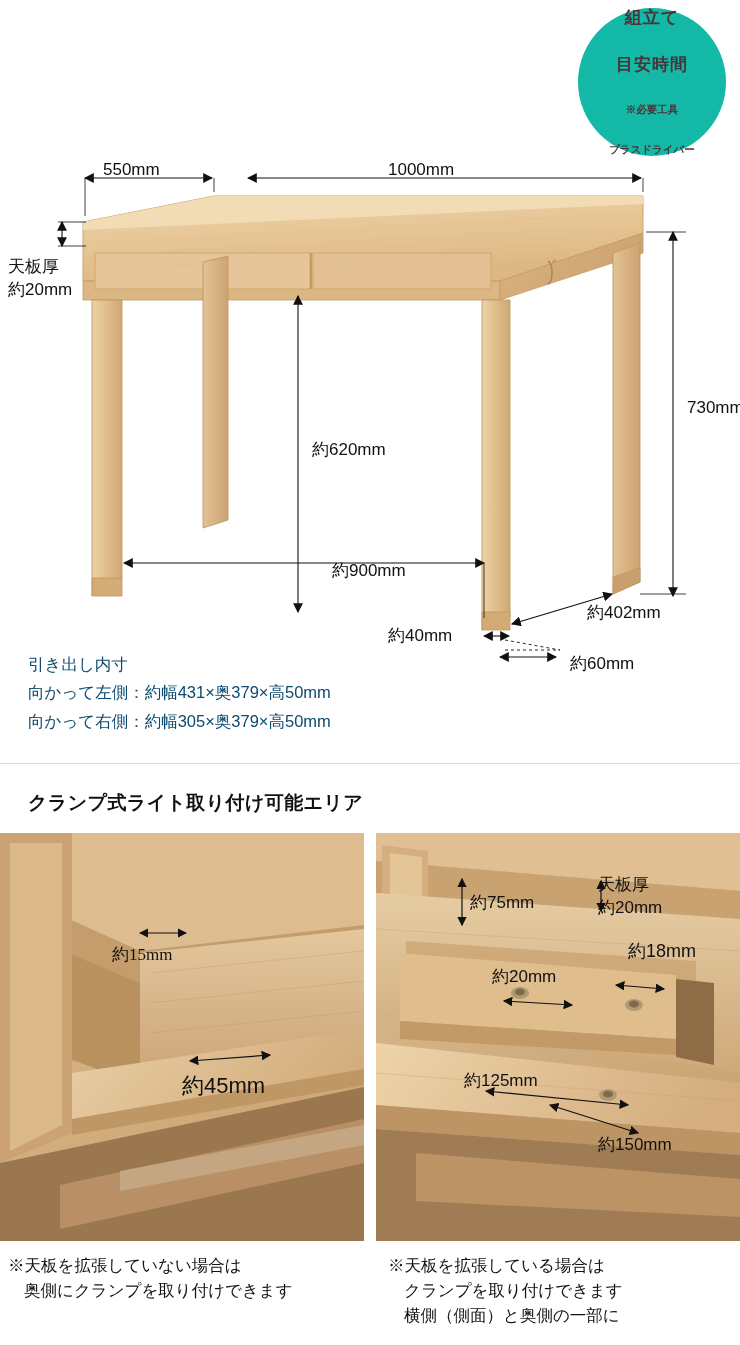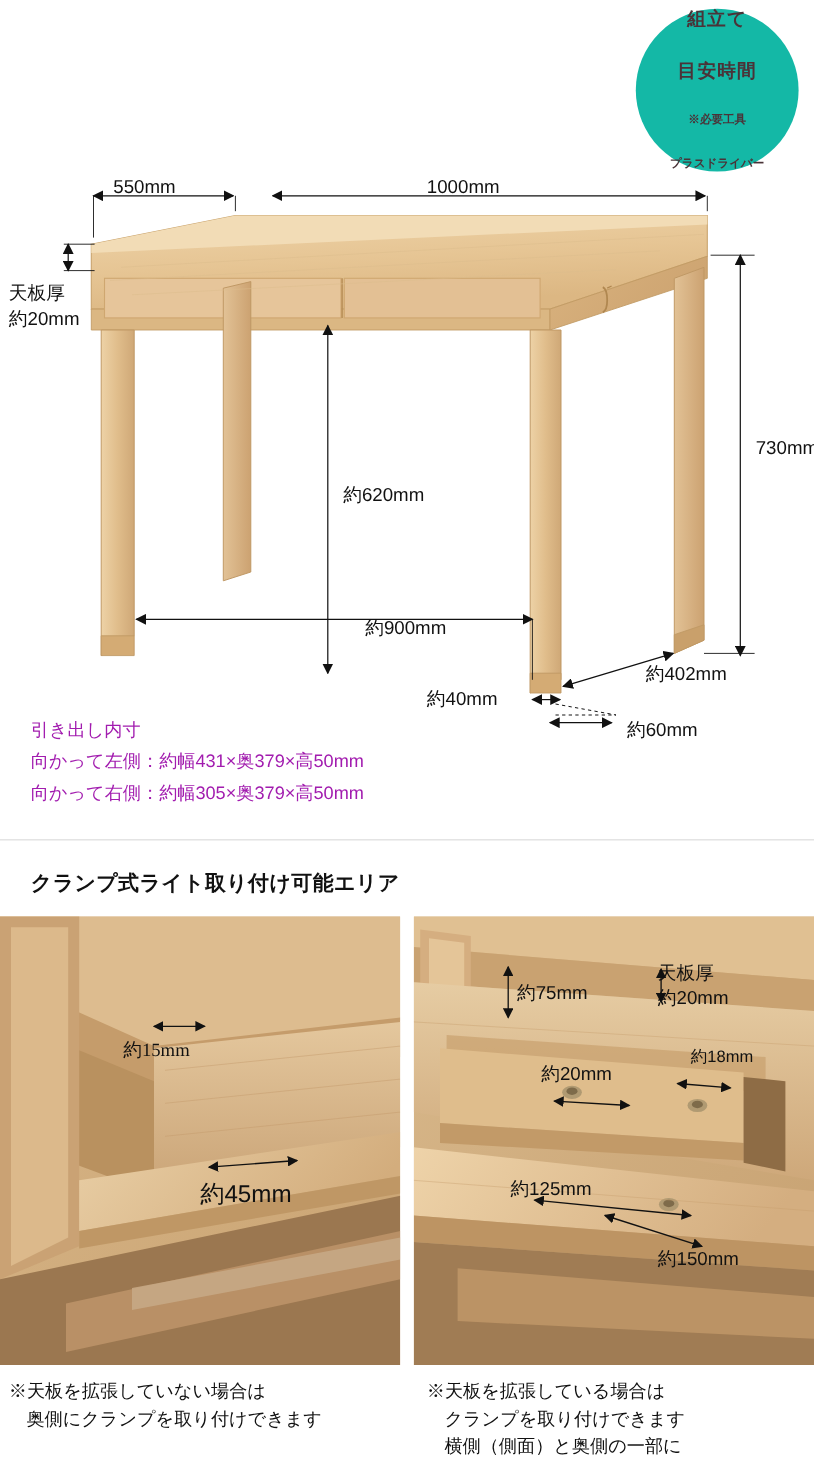--- a/index.html
+++ b/index.html
@@ -75,21 +75,21 @@
     top: 0;
   }
 
   
   .drawer-text {
     position: absolute;
     left: 28px;
     top: 650px;
     font-size: 16.5px;
     line-height: 1.72;
-    color: #a21caf;
+    color: #0c4a6e;
   }
 
   
   .divider {
     position: absolute;
     left: 0;
     top: 763px;
     width: 740px;
     height: 1px;
     background: #d9d9d9;
@@ -377,21 +377,21 @@
 
     <line x1="128" y1="168" x2="196" y2="172" stroke="#111" stroke-width="1.2" marker-start="url(#arrT2)" marker-end="url(#arrH2)"></line>
 
     <line x1="110" y1="258" x2="252" y2="272" stroke="#111" stroke-width="1.2" marker-start="url(#arrT2)" marker-end="url(#arrH2)"></line>
 
     <line x1="174" y1="272" x2="262" y2="300" stroke="#111" stroke-width="1.2" marker-start="url(#arrT2)" marker-end="url(#arrH2)"></line>
   </svg>
   <div class="lbl" style="left:94px; top:58px; font-size:17px;">約75mm</div>
   <div class="lbl" style="left:222px; top:40px; font-size:17px;">天板厚</div>
   <div class="lbl" style="left:222px; top:63px; font-size:17px;">約20mm</div>
-  <div class="lbl" style="left:252px; top:118px; font-size:15px;">約18mm</div>
+  <div class="lbl" style="left:252px; top:106px; font-size:18px;">約18mm</div>
   <div class="lbl" style="left:116px; top:132px; font-size:17px;">約20mm</div>
   <div class="lbl" style="left:88px; top:236px; font-size:17px;">約125mm</div>
   <div class="lbl" style="left:222px; top:300px; font-size:17px;">約150mm</div>
 </div>
 
 <div class="caption left">
   <span>※天板を拡張していない場合は</span>
   <span class="indent">奥側にクランプを取り付けできます</span>
 </div>
 <div class="caption right">

